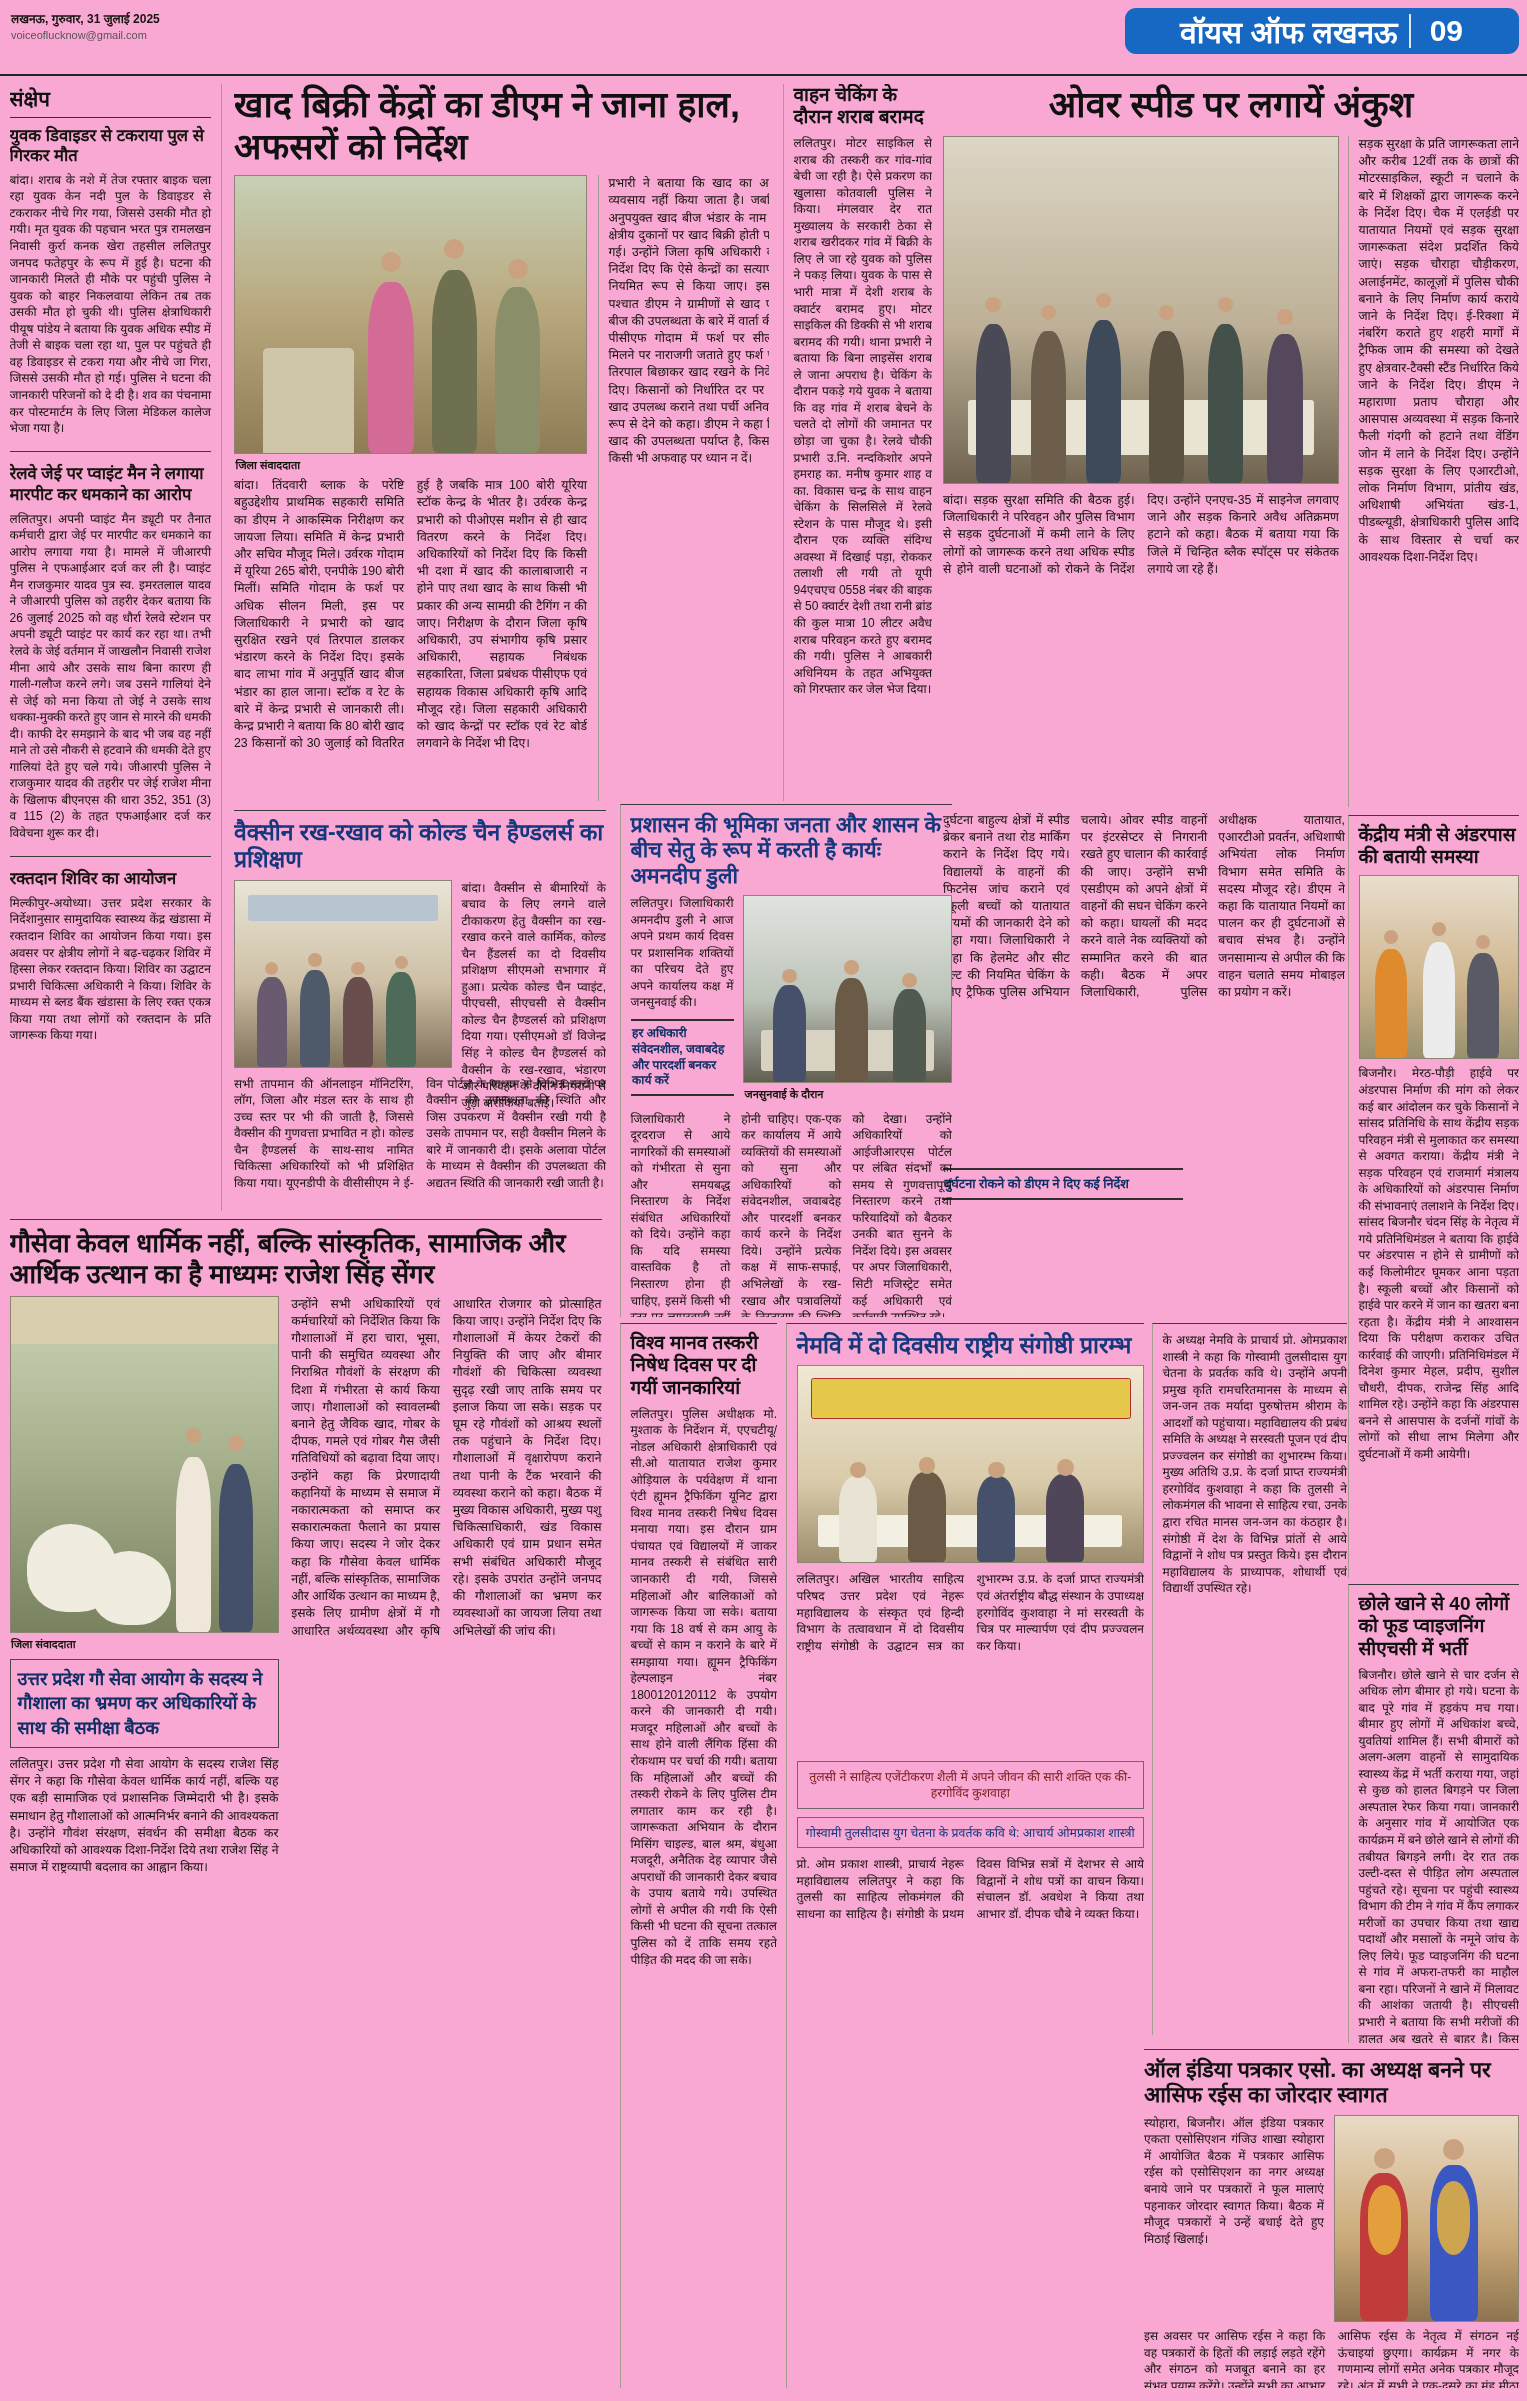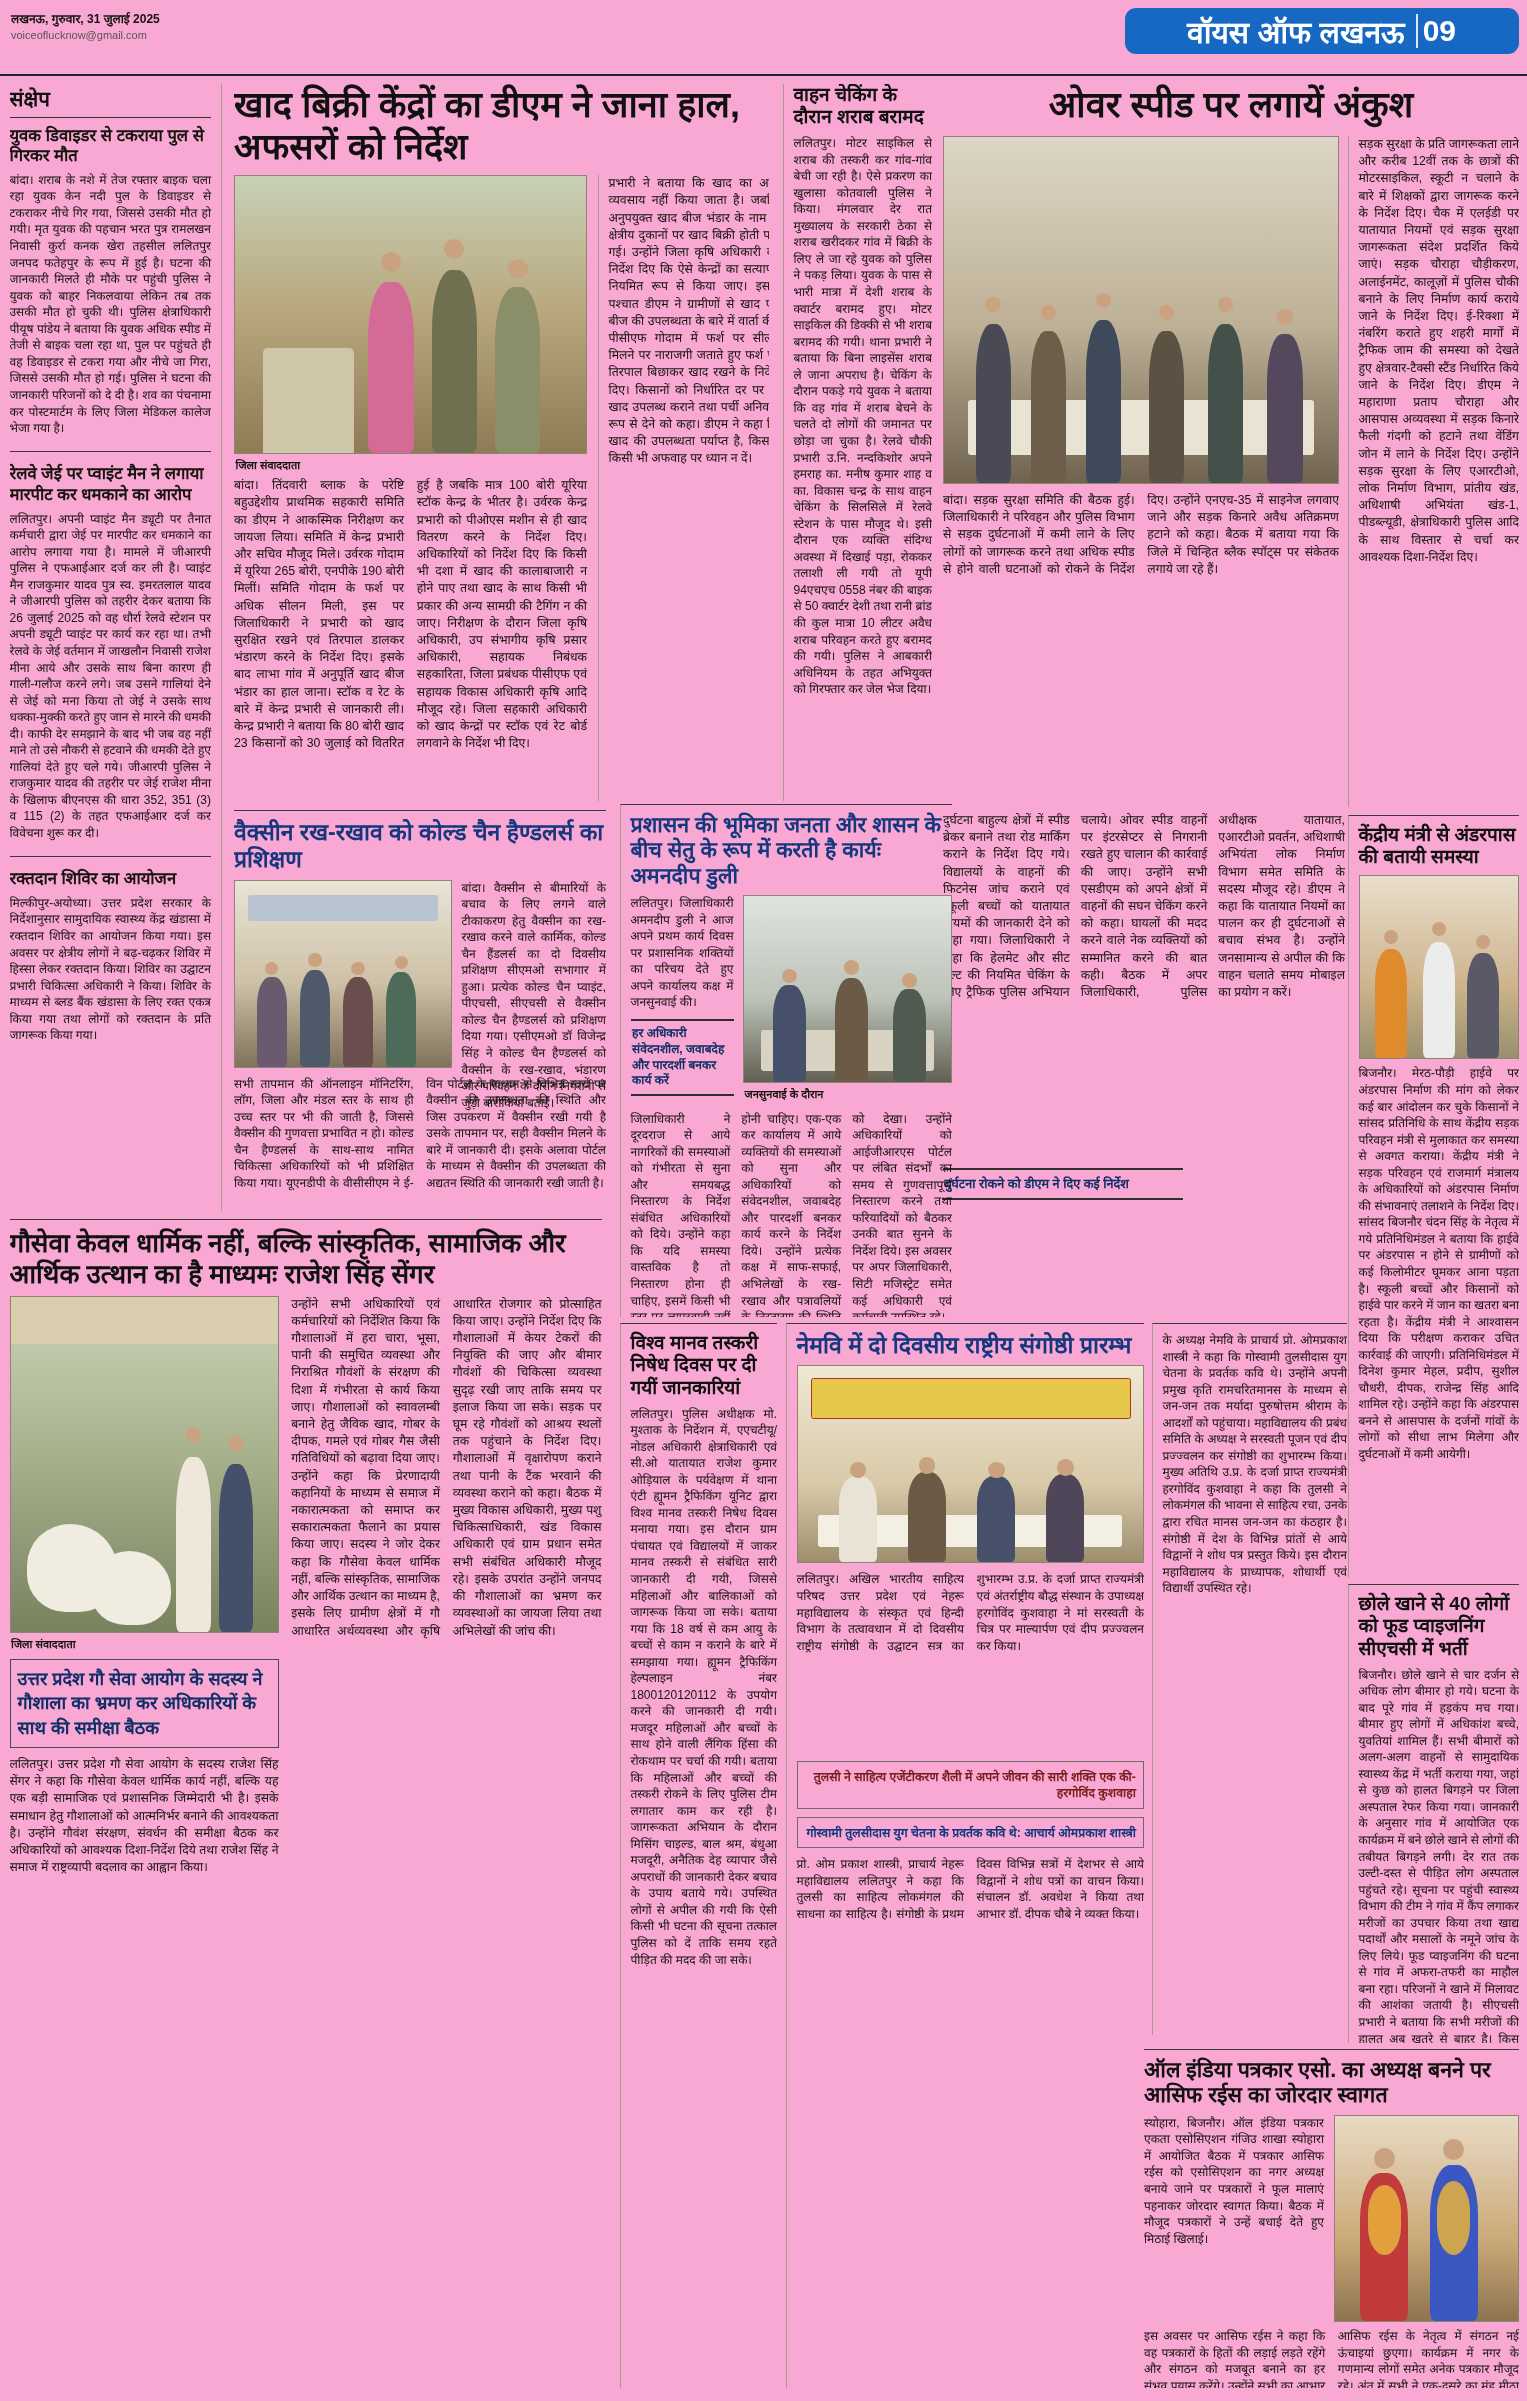--- a/index.html
+++ b/index.html
@@ -9,21 +9,21 @@
   
   .hdr{position:absolute;top:0;left:0;right:0;height:76px;border-bottom:2.4px solid #20242b;box-sizing:border-box;}
   .hdr-left{position:absolute;left:11px;top:11px;font-size:12px;line-height:1.4;}
   .hdr-left .ed{font-weight:700;}
   .hdr-left .em{color:#555;font-size:11px;}
   .hdr-center{position:absolute;left:380px;right:427px;top:11px;text-align:center;
               font-size:33px;font-weight:700;color:#16336e;letter-spacing:0.8px;}
   .hdr-badge{position:absolute;right:9.5px;top:8px;width:394px;height:46px;background:#1668c2;
              border-radius:11px;display:flex;align-items:center;justify-content:center;
              color:#fff;font-weight:700;font-size:30px;}
-  .hdr-badge .num{border-left:2.4px solid rgba(255,255,255,.85);margin-left:11px;padding-left:5px;}
+  .hdr-badge .num{border-left:2.4px solid rgba(255,255,255,.85);margin-left:11px;padding-left:19px;}
   
   .bt{font-size:12.3px;line-height:1.4;text-align:justify;}
   .bt-sm{font-size:12px;line-height:1.38;text-align:justify;}
   .cols2{column-count:2;column-gap:12.7px;}
   .cols3{column-count:3;column-gap:11px;}
   .hl{font-weight:700;line-height:1.18;margin:0 0 6.3px 0;}
   .ink{color:#111;}
   .navy{color:#14377d;}
   .h-xl{font-size:36px;}
   .h-lg{font-size:26px;}
@@ -31,22 +31,22 @@
   .h-sm{font-size:19px;}
   .rule-t{border-top:1.6px solid #3a3a3a;padding-top:8px;}
   .vline-l{border-left:0.8px solid #a49c8c;padding-left:9.5px;}
   .vline-r{border-right:0.8px solid #a49c8c;padding-right:9.5px;}
   .caption{font-size:11px;font-weight:700;padding:3.2px 1.6px 0 1.6px;}
   .inset{border-top:2.4px solid #2e2e2e;border-bottom:2.4px solid #2e2e2e;padding:5.5px 1.6px;
          font-weight:700;font-size:12.7px;line-height:1.3;color:#0f2f66;margin:8px 0;text-align:left;
          break-inside:avoid;}
   .boxed{border:1.6px solid #4b4b4b;padding:7.1px;font-weight:700;font-size:18px;line-height:1.35;
          color:#0f2f66;margin:8px 0;text-align:left;}
-  .quote{border:1.4px solid #6b6b6b;padding:6.3px 7.1px;font-weight:700;font-size:12.3px;line-height:1.35;
-         margin:0 0 8px 0;text-align:right;break-inside:avoid;}
+  .quote{border:1.4px solid #6b6b6b;padding:6.3px 7.1px;font-weight:400;font-size:12.3px;line-height:1.35;
+         margin:0 0 8px 0;text-align:center;break-inside:avoid;}
   .q-red{color:#7a1d1d;}
   .q-blue{color:#14377d;}
   .brief-label{font-size:20.6px;font-weight:700;color:#111;border-bottom:1.6px solid #333;
                padding-bottom:4.7px;margin-bottom:8px;}
   .brief-item{margin-bottom:14.2px;}
   .brief-item .bh{font-size:16.6px;font-weight:700;line-height:1.25;margin:4.7px 0;}
   
   .photo{position:relative;overflow:hidden;border:0.8px solid #8d8574;box-sizing:border-box;}
   .pp{position:absolute;bottom:0;border-radius:42% 42% 10% 10% / 32% 32% 6% 6%;}
   .pp::before{content:"";position:absolute;top:-17%;left:28%;width:44%;height:0;padding-top:44%;

